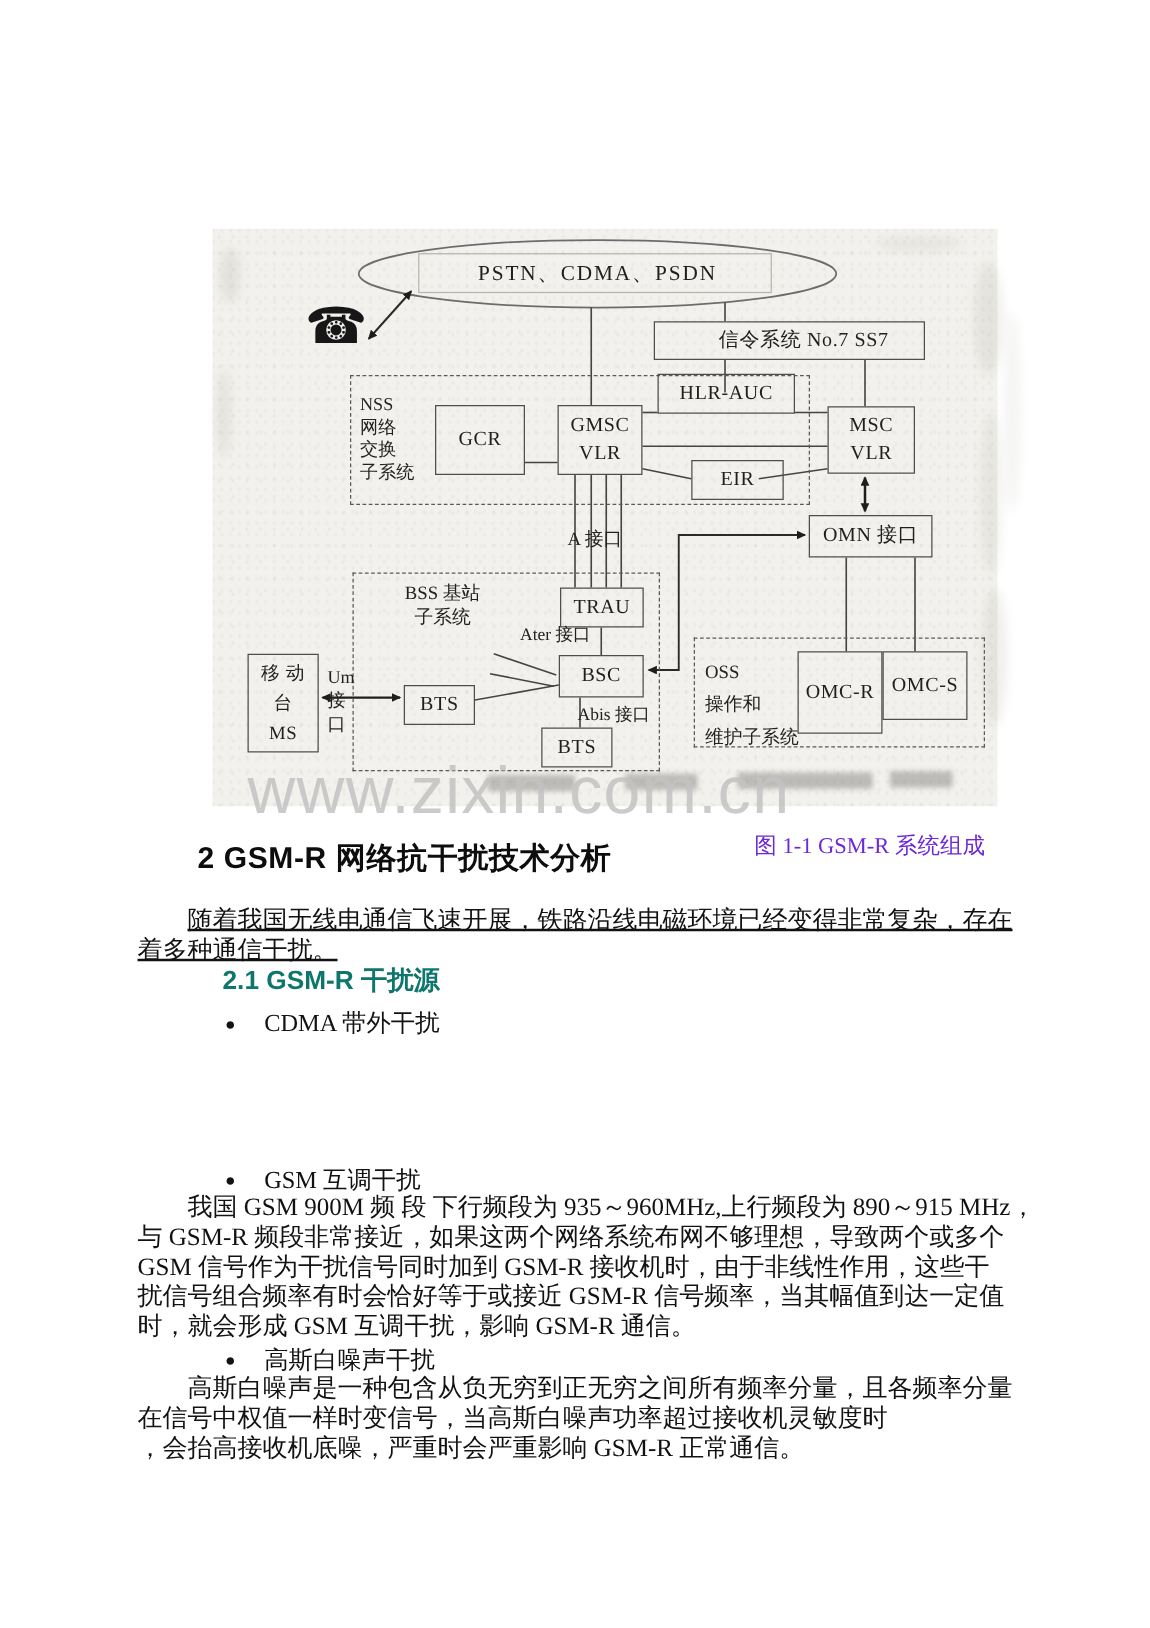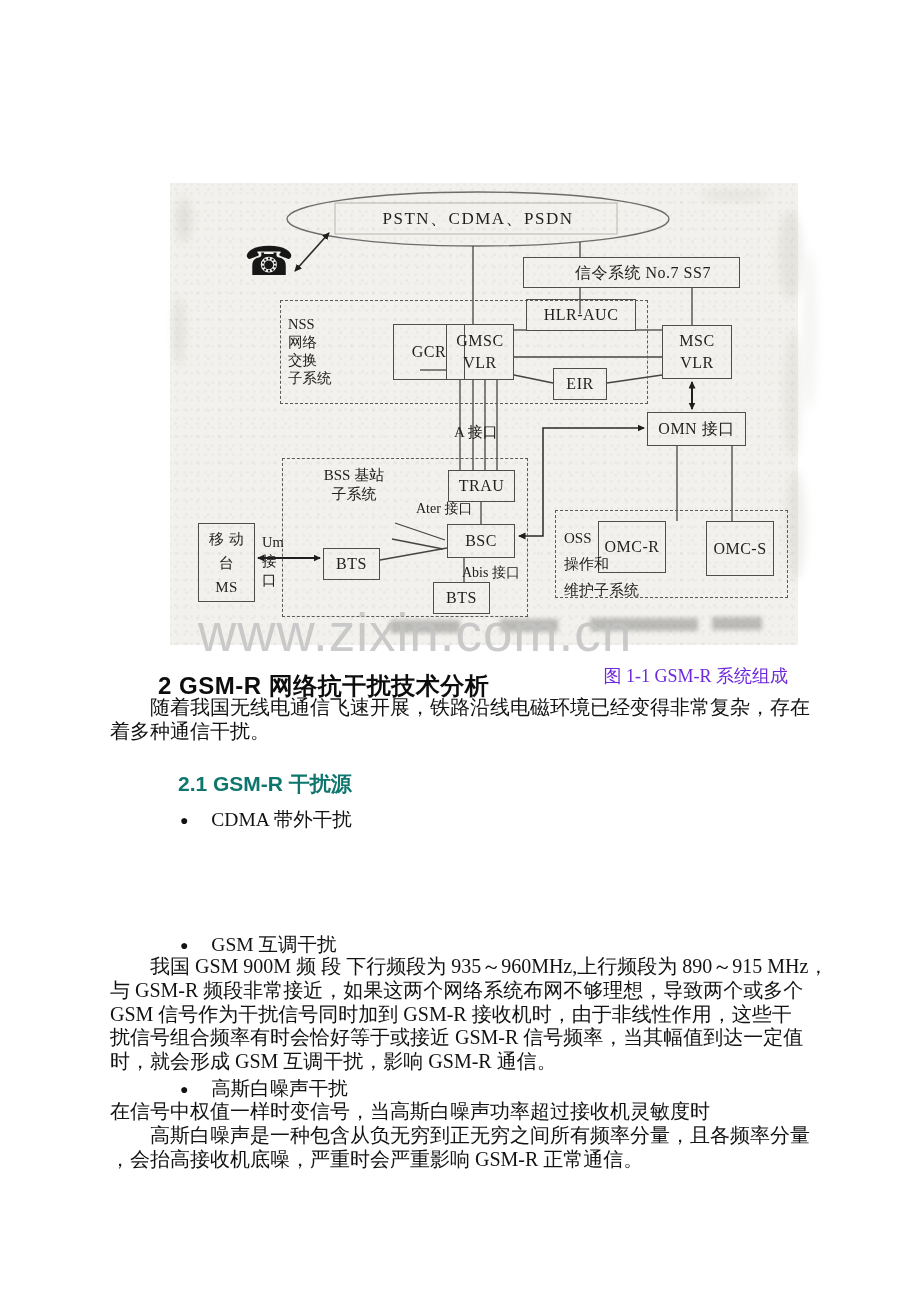--- a/index.html
+++ b/index.html
@@ -99,31 +99,31 @@
     <div class="dash" style="left:110px;top:117px;width:368px;height:104px;"></div>
     <div class="dash" style="left:112px;top:275px;width:246px;height:159px;"></div>
     <div class="dash" style="left:385px;top:327px;width:233px;height:88px;"></div>
 
     <div class="cloudtxt">PSTN、CDMA、PSDN</div>
     <div class="phone">☎</div>
 
     <div class="bx" style="left:353px;top:74px;width:217px;height:31px;padding-left:23px;">
       <span>信令系统 No.7 SS7</span>
       </div>
-    <div class="bx" style="left:178px;top:141px;width:72px;height:56px;margin-left:45px;">
+    <div class="bx" style="left:178px;top:141px;width:72px;height:56px;">
       <span>GCR</span>
       </div>
     <div class="bx" style="left:276px;top:141px;width:68px;height:56px;">
       <span>GMSC</span>
       <span>VLR</span>
       </div>
     <div class="bx" style="left:356px;top:116px;width:110px;height:32px;">
       <span>HLR-AUC</span>
       </div>
-    <div class="bx" style="left:383px;top:185px;width:54px;height:32px;">
+    <div class="bx" style="left:383px;top:185px;width:74px;height:32px;">
       <span>EIR</span>
       </div>
     <div class="bx" style="left:492px;top:142px;width:70px;height:54px;">
       <span>MSC</span>
       <span>VLR</span>
       </div>
     <div class="bx" style="left:477px;top:229px;width:99px;height:34px;">
       <span>OMN 接口</span>
       </div>
     <div class="bx" style="left:278px;top:287px;width:67px;height:32px;">
@@ -136,21 +136,21 @@
       <span>BTS</span>
       </div>
     <div class="bx" style="left:263px;top:399px;width:57px;height:32px;">
       <span>BTS</span>
       </div>
     <div class="bx" style="left:28px;top:340px;width:57px;height:79px;font-size:15px;line-height:24px;">
       <span>移 动</span>
       <span>台</span>
       <span>MS</span>
       </div>
-    <div class="bx" style="left:428px;top:338px;width:68px;height:52px;">
+    <div class="bx" style="left:468px;top:338px;width:68px;height:66px;">
       <span>OMC-R</span>
       </div>
     <div class="bx" style="left:536px;top:338px;width:68px;height:55px;">
       <span>OMC-S</span>
       </div>
 
     <div class="lbl" style="left:118px;top:132px;font-size:14.5px;">
       <div>NSS</div>
         <div>网络</div>
       <div>交换</div>
@@ -187,21 +187,21 @@
     <div class="bleed" style="left:500px;top:619px;width:58px;"></div>
     <div class="bleed" style="left:590px;top:618px;width:108px;"></div>
     <div class="bleed" style="left:712px;top:617px;width:50px;"></div>
   </div>
 
   <div class="watermark">www.zixin.com.cn</div>
   <div class="caption">图 1-1 GSM-R 系统组成</div>
 
   <h1 class="h-main">2 GSM-R 网络抗干扰技术分析</h1>
 
-  <div class="para" style="top:696px;">
+  <div class="para" style="top:725px;text-decoration:underline;">
     <div class="ln ind">随着我国无线电通信飞速开展，铁路沿线电磁环境已经变得非常复杂，存在</div>
     <div class="ln">着多种通信干扰。</div>
   </div>
 
   <h2 class="h-sub">2.1 GSM-R 干扰源</h2>
 
   <div class="bullet" style="top:808px;">
     <span class="dot">●</span>
     <span>CDMA 带外干扰</span>
   </div>
@@ -216,18 +216,18 @@
     <div class="ln">GSM 信号作为干扰信号同时加到 GSM-R 接收机时，由于非线性作用，这些干</div>
     <div class="ln">扰信号组合频率有时会恰好等于或接近 GSM-R 信号频率，当其幅值到达一定值</div>
     <div class="ln">时，就会形成 GSM 互调干扰，影响 GSM-R 通信。</div>
   </div>
 
   <div class="bullet" style="top:1077px;text-align:right;">
     <span class="dot">●</span>
     <span>高斯白噪声干扰</span>
   </div>
   <div class="para" style="top:1100px;">
+    <div class="ln ind">高斯白噪声是一种包含从负无穷到正无穷之间所有频率分量，且各频率分量</div>
     <div class="ln">在信号中权值一样时变信号，当高斯白噪声功率超过接收机灵敏度时</div>
-    <div class="ln ind">高斯白噪声是一种包含从负无穷到正无穷之间所有频率分量，且各频率分量</div>
     <div class="ln">，会抬高接收机底噪，严重时会严重影响 GSM-R 正常通信。</div>
   </div>
 
 </div>
 
 </body></html>

